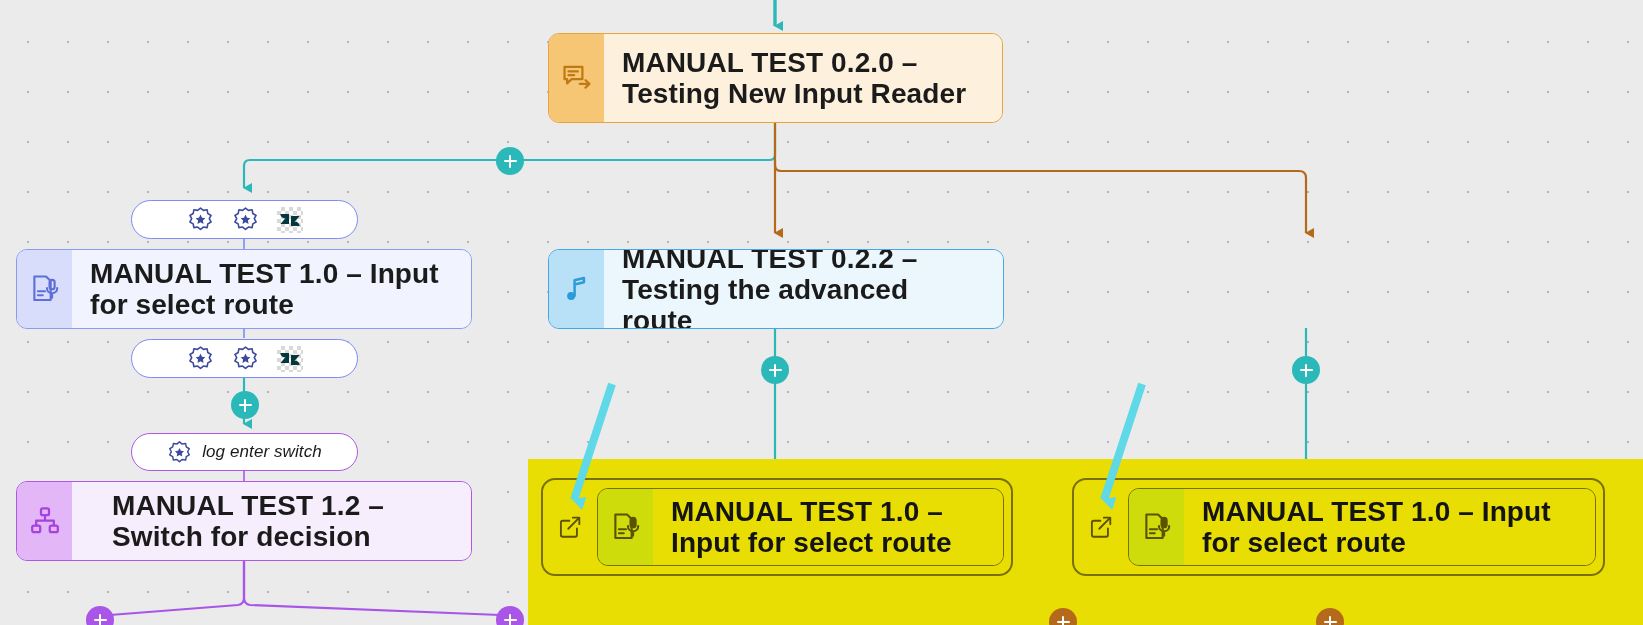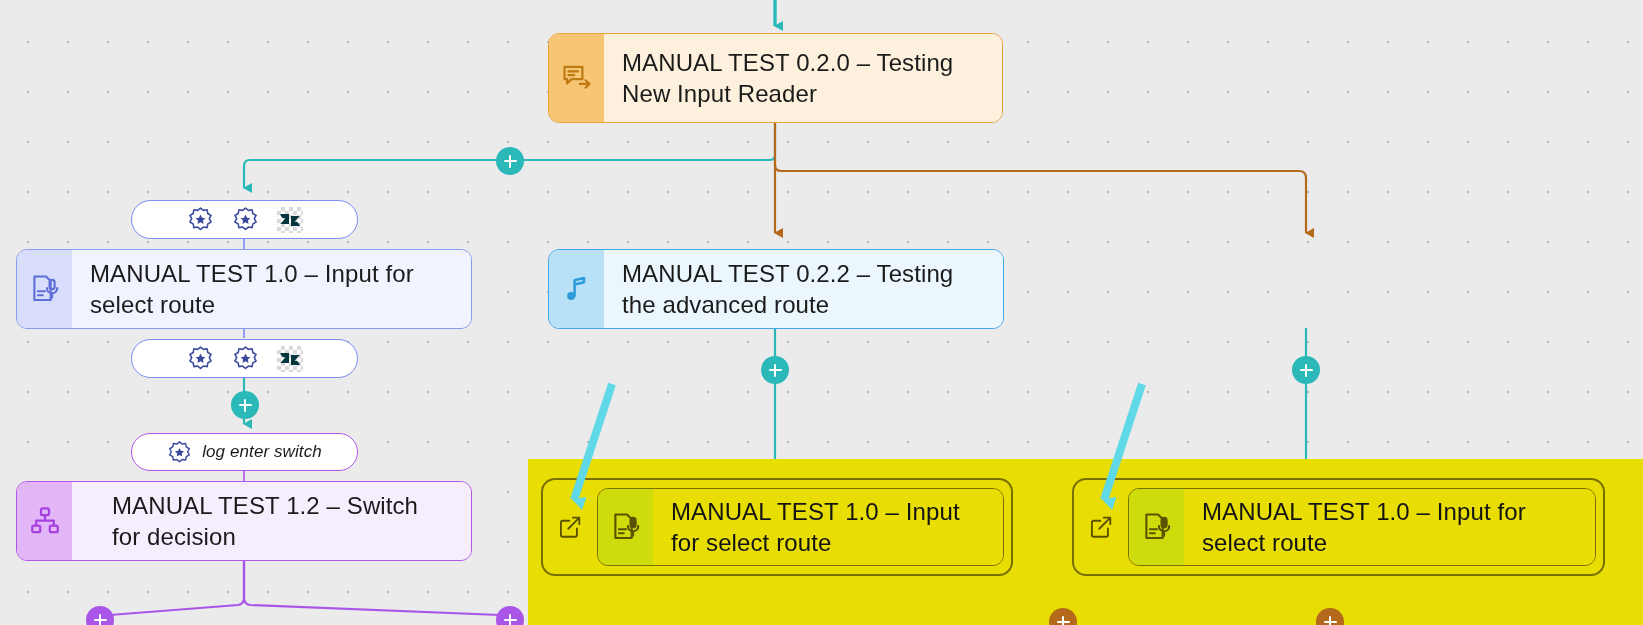--- a/index.html
+++ b/index.html
@@ -49,25 +49,26 @@
     align-items: center;
     justify-content: center;
   }
   .node .body {
     flex: 1 1 auto;
     display: flex;
     align-items: center;
     padding: 0 18px;
   }
   .node .label {
-    font-size: 24px;
+    font-size: 28px;
     line-height: 31px;
     letter-spacing: .1px;
     color: #1b1b1b;
     max-width: 100%;
+    font-weight: bold;
   }
 
   
   .node.n-orange { border: 1px solid #e8a33d; }
   .node.n-orange .accent { background: #f7c675; }
   .node.n-orange .body { background: #fdf1de; }
 
   
   .node.n-lav { border: 1px solid #8b9cf0; }
   .node.n-lav .accent { background: #d7ddfb; }

